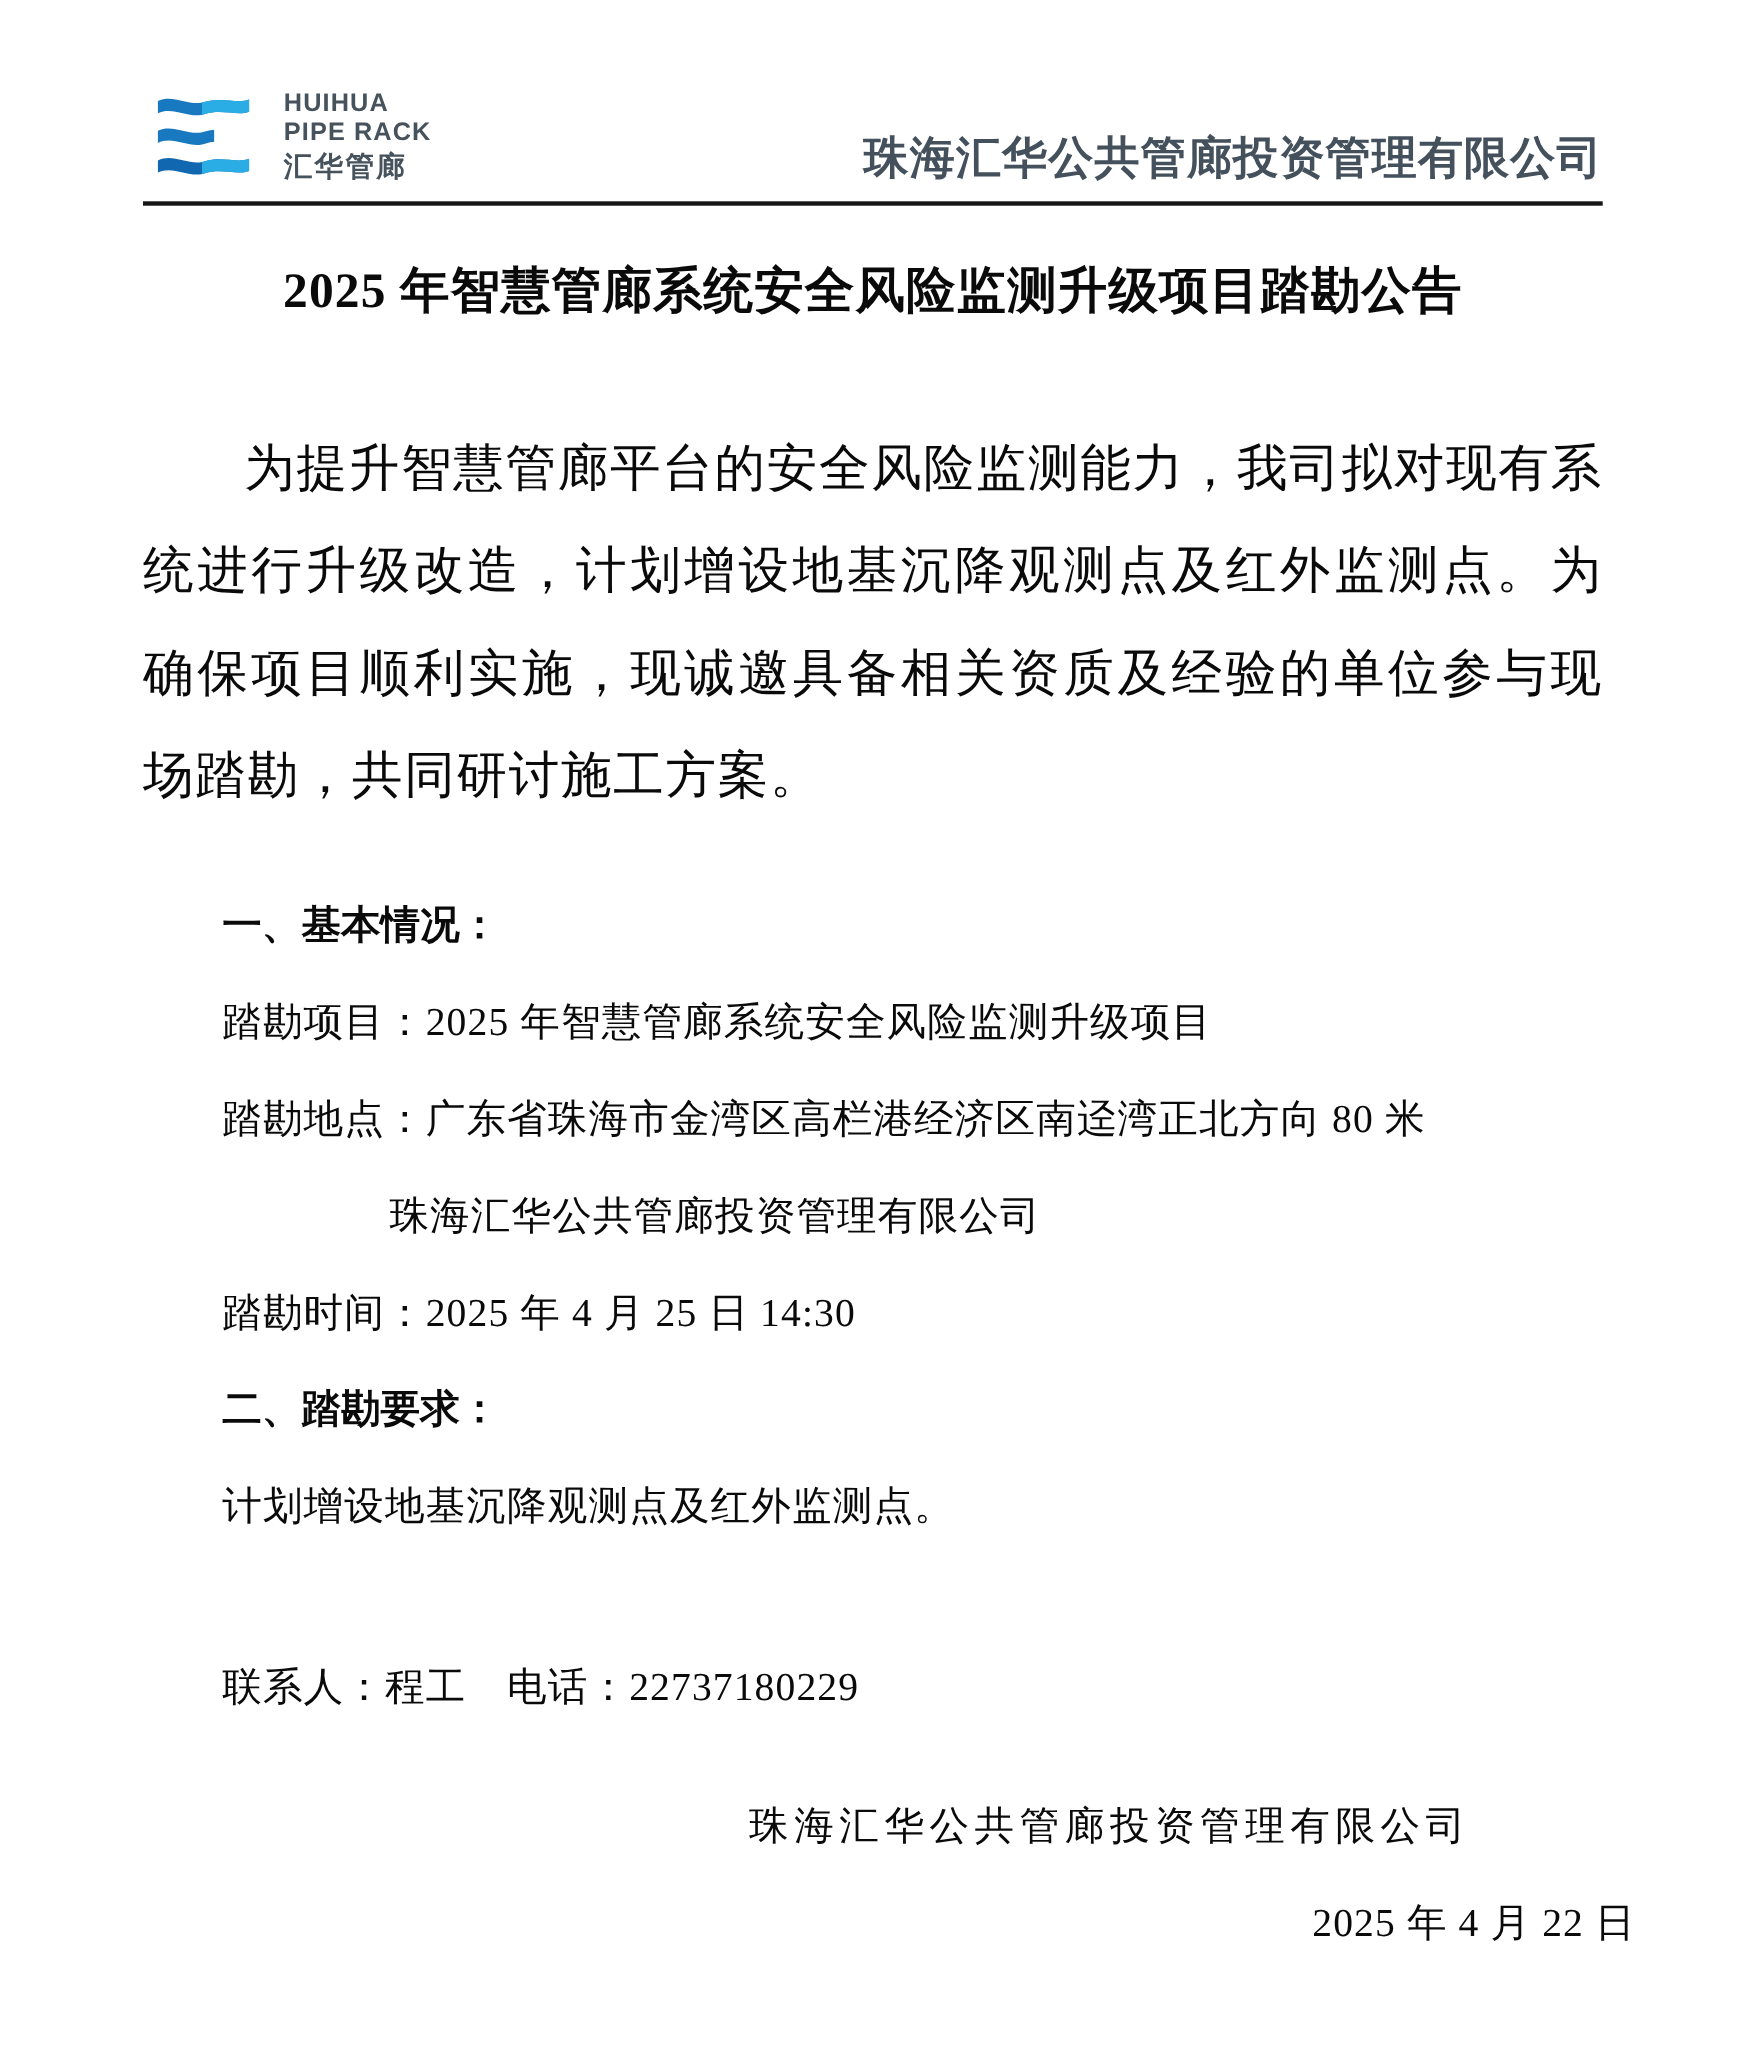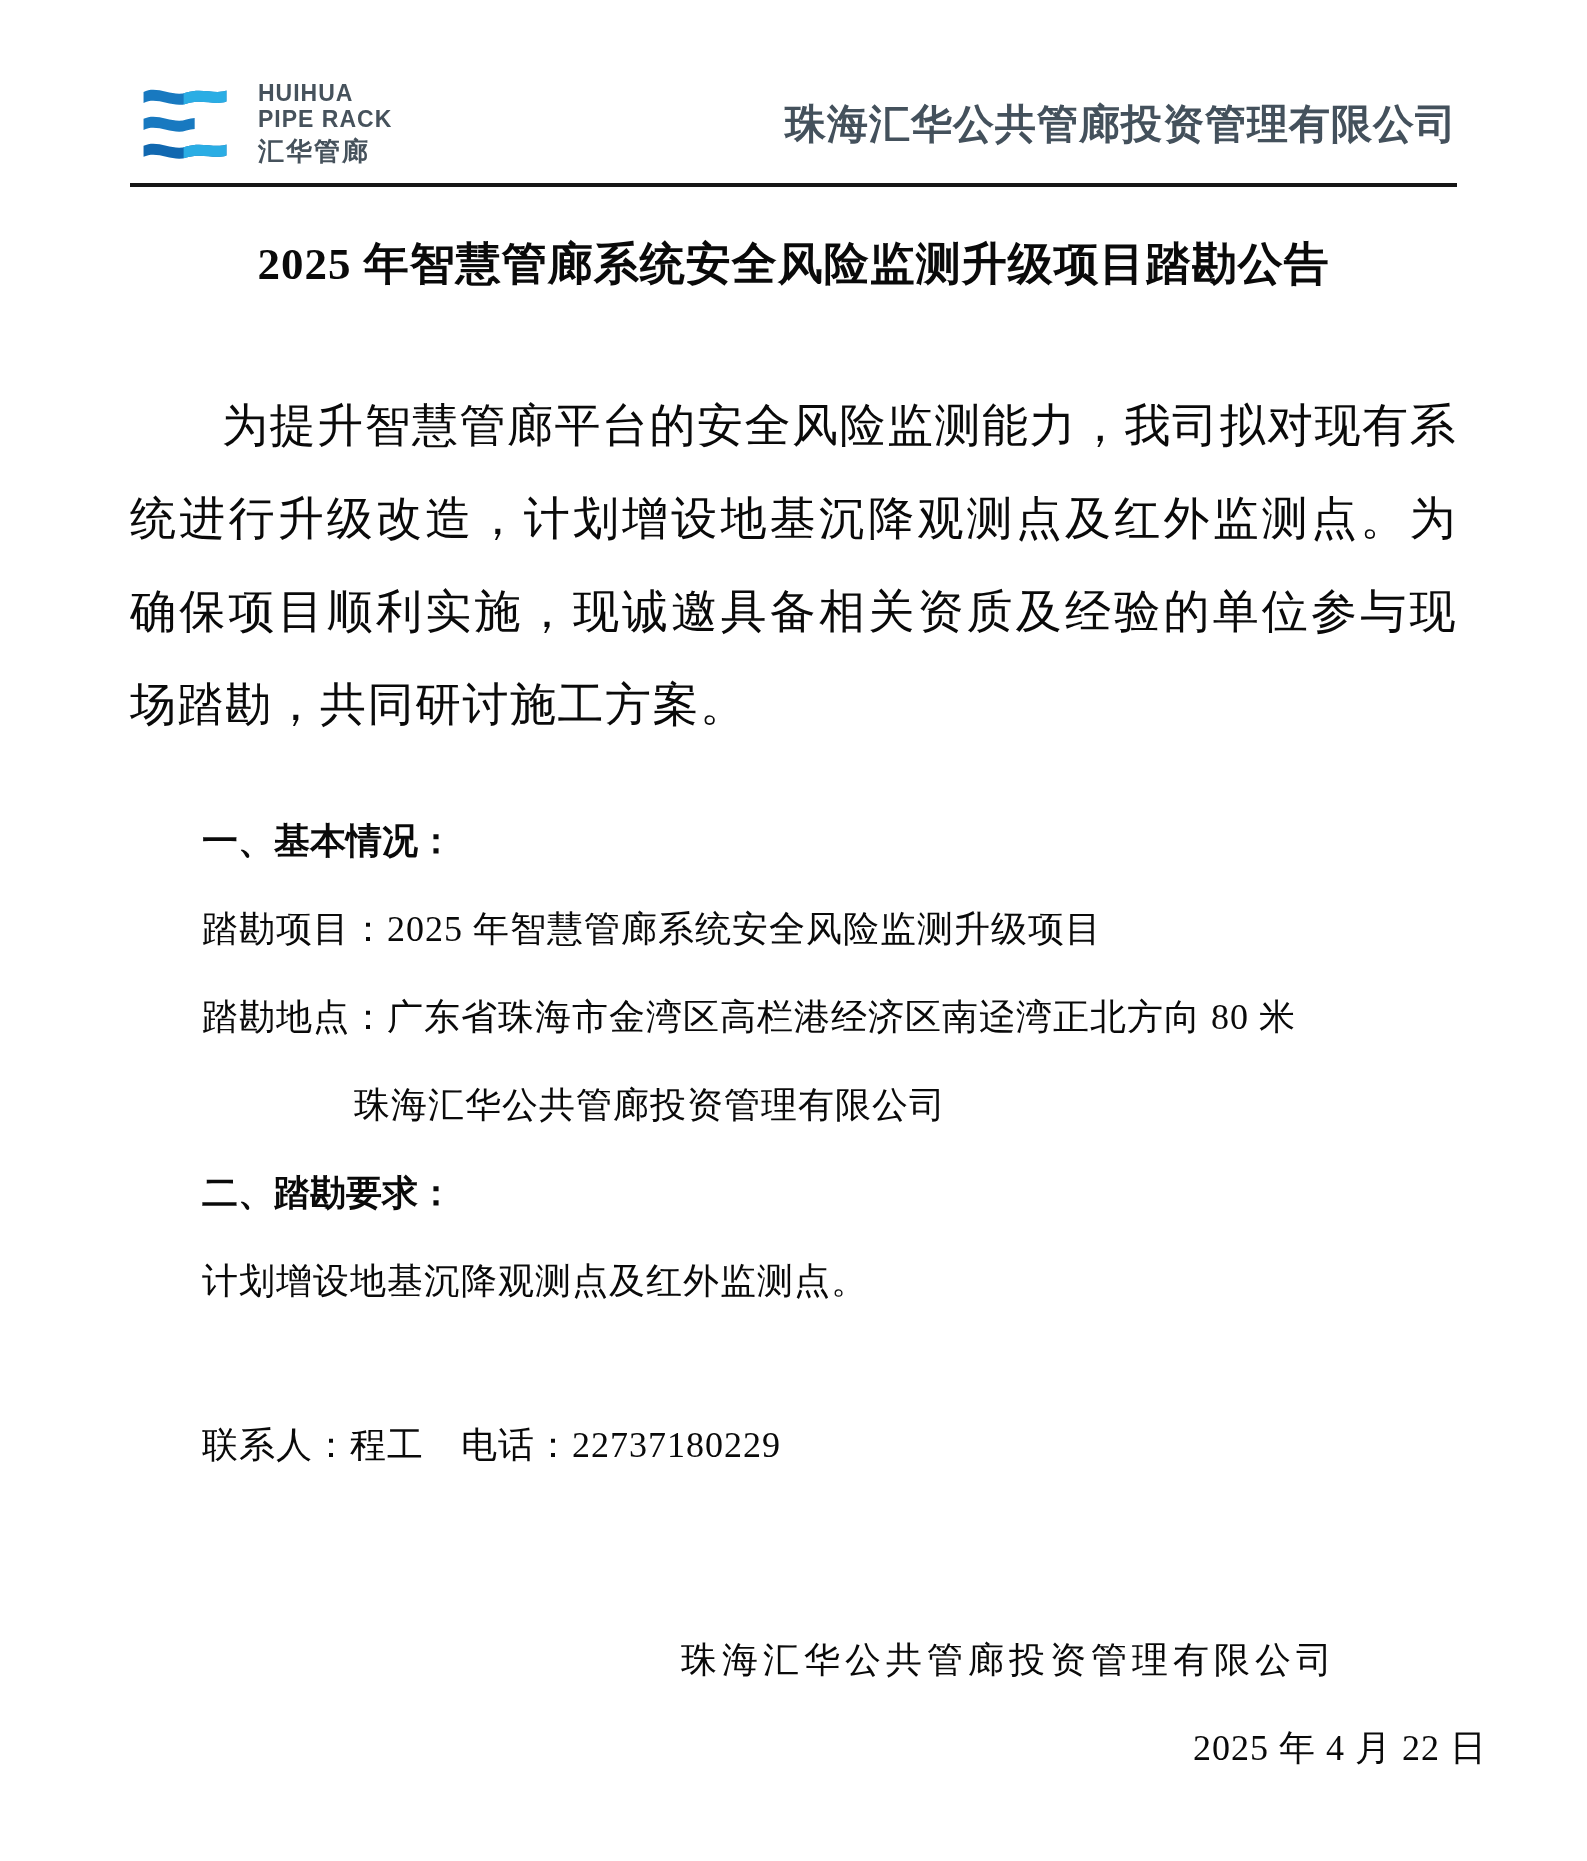--- a/index.html
+++ b/index.html
@@ -13,21 +13,21 @@
     font-family:"Liberation Serif","DejaVu Serif",serif;
     color:#0a0a0a;
     box-sizing:border-box;
     padding:0 130px;
   }
   
   .header{
     padding-top:80px;
     display:flex;
     justify-content:space-between;
-    align-items:center;
+    align-items:flex-end;
   }
   .logo{display:flex;align-items:center;gap:18px;}
   .logo-mark{width:110px;height:76px;flex:0 0 auto;}
   .logo-text{
     font-family:"Liberation Sans","DejaVu Sans",sans-serif;
     font-weight:bold;
     color:#46525c;
     line-height:1.15;
   }
   .logo-text .lt-en{font-size:23px;letter-spacing:1px;}
@@ -138,20 +138,21 @@
 
   <h1 class="doc-title">2025 年智慧管廊系统安全风险监测升级项目踏勘公告</h1>
 
   <p class="intro">为提升智慧管廊平台的安全风险监测能力，我司拟对现有系统进行升级改造，计划增设地基沉降观测点及红外监测点。为确保项目顺利实施，现诚邀具备相关资质及经验的单位参与现场踏勘，共同研讨施工方案。</p>
 
   <div class="items">
     <div class="section-heading">一、基本情况：</div>
     <div>踏勘项目：2025 年智慧管廊系统安全风险监测升级项目</div>
     <div>踏勘地点：广东省珠海市金湾区高栏港经济区南迳湾正北方向 80 米</div>
     <div class="addr2">珠海汇华公共管廊投资管理有限公司</div>
+    <div>踏勘时间：2025 年 4 月 25 日 14:30</div>
     <div class="section-heading">二、踏勘要求：</div>
     <div>计划增设地基沉降观测点及红外监测点。</div>
     <div class="contact-line">联系人：程工　电话：22737180229</div>
   </div>
 
   <div class="sign-block">
     <div class="sign-company">珠海汇华公共管廊投资管理有限公司</div>
     <div class="sign-date">2025 年 4 月 22 日</div>
   </div>
 

